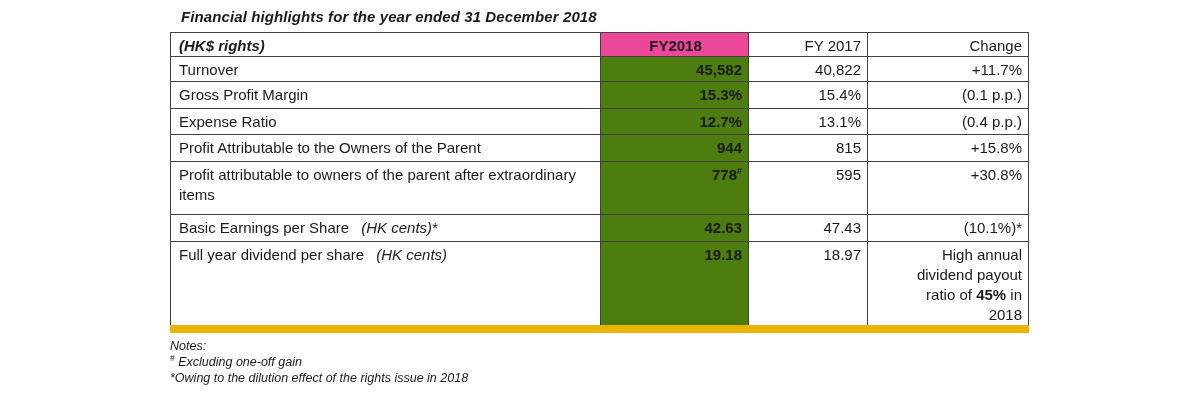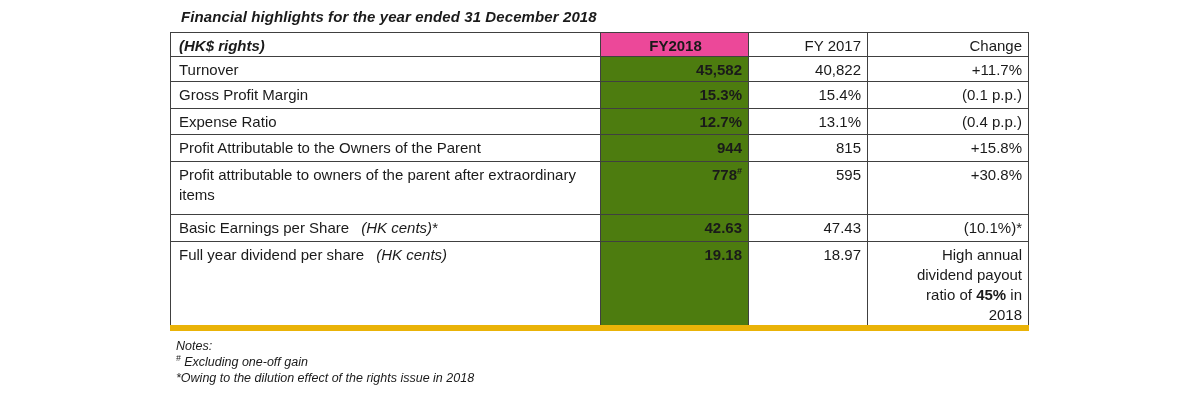--- a/index.html
+++ b/index.html
@@ -36,21 +36,21 @@
   table.fin col.c-change { width: 161px; }
 
   table.fin th, table.fin td {
     border: 1px solid #404040;
     vertical-align: top;
     font-size: 15px;
     line-height: 20px;
     padding: 3px 6px 0 8px;
     overflow: hidden;
   }
-  table.fin tr.last-row th, table.fin tr.last-row td { border-bottom: 6px solid #eab308; }
+  table.fin tr.last-row th, table.fin tr.last-row td { border-bottom: 8px solid #eab308; }
 
   .cell-label { text-align: left; font-weight: normal; padding: 3px 4px 0 8px; }
   .cell-num   { text-align: right; font-weight: normal; padding: 3px 7px 0 4px; }
   .cell-fy18  { background: #4d7c0f; font-weight: bold; text-align: right; padding: 3px 7px 0 4px; }
 
   thead th { height: 22px; padding-top: 1px; }
   th.h-metric { text-align: left; font-weight: bold; font-style: italic; padding: 1px 4px 0 8px; }
   th.h-fy18   { background: #ec4899; font-weight: bold; text-align: center; padding: 1px 7px 0 4px; }
   th.h-plain  { font-weight: normal; text-align: right; padding: 1px 7px 0 4px; }
 
@@ -66,21 +66,20 @@
     font-weight: bold;
   }
 
   .notes {
     position: absolute;
     left: 170px; top: 338px;
     font-size: 12.5px;
     font-style: italic;
     line-height: 16px;
     color: #1a1a1a;
-    margin-left: 6px;
   }
   .notes sup.nmark { font-size: 8.5px; line-height: 0; vertical-align: super; font-style: italic; }
 </style>
 </head>
 <body>
 
 <div class="page">
 
   <div class="title">Financial highlights for the year ended 31 December 2018</div>
 

